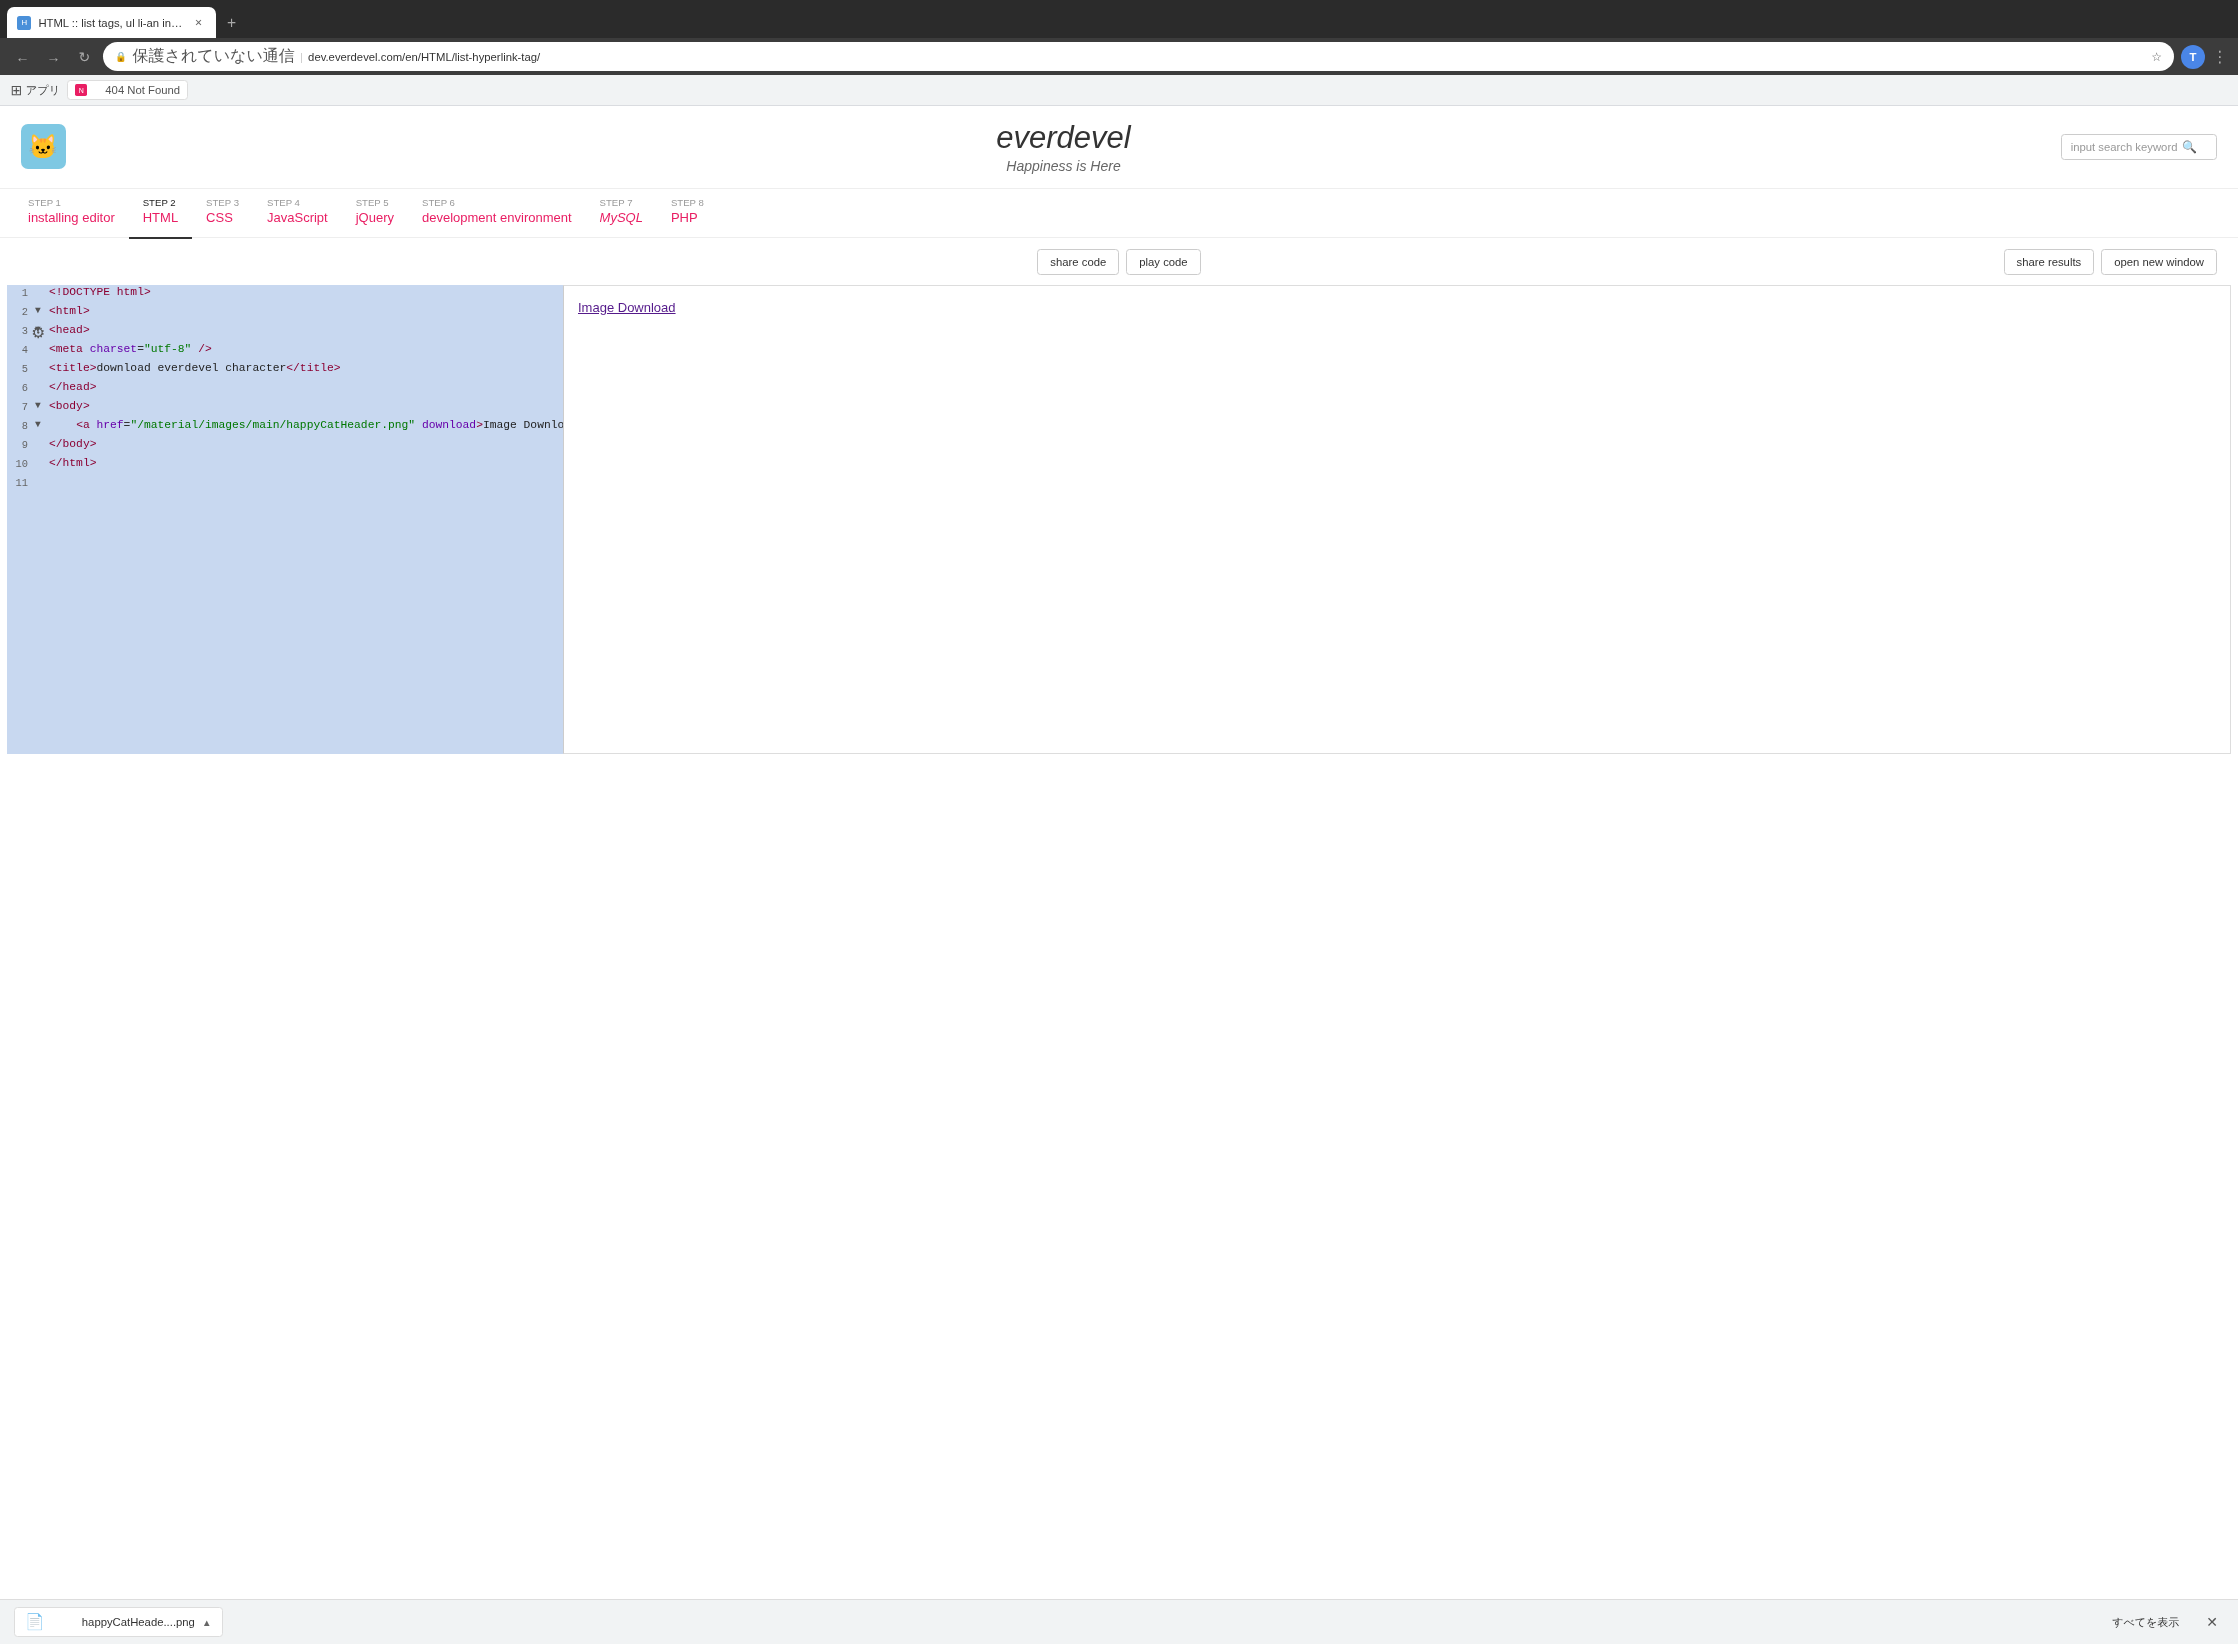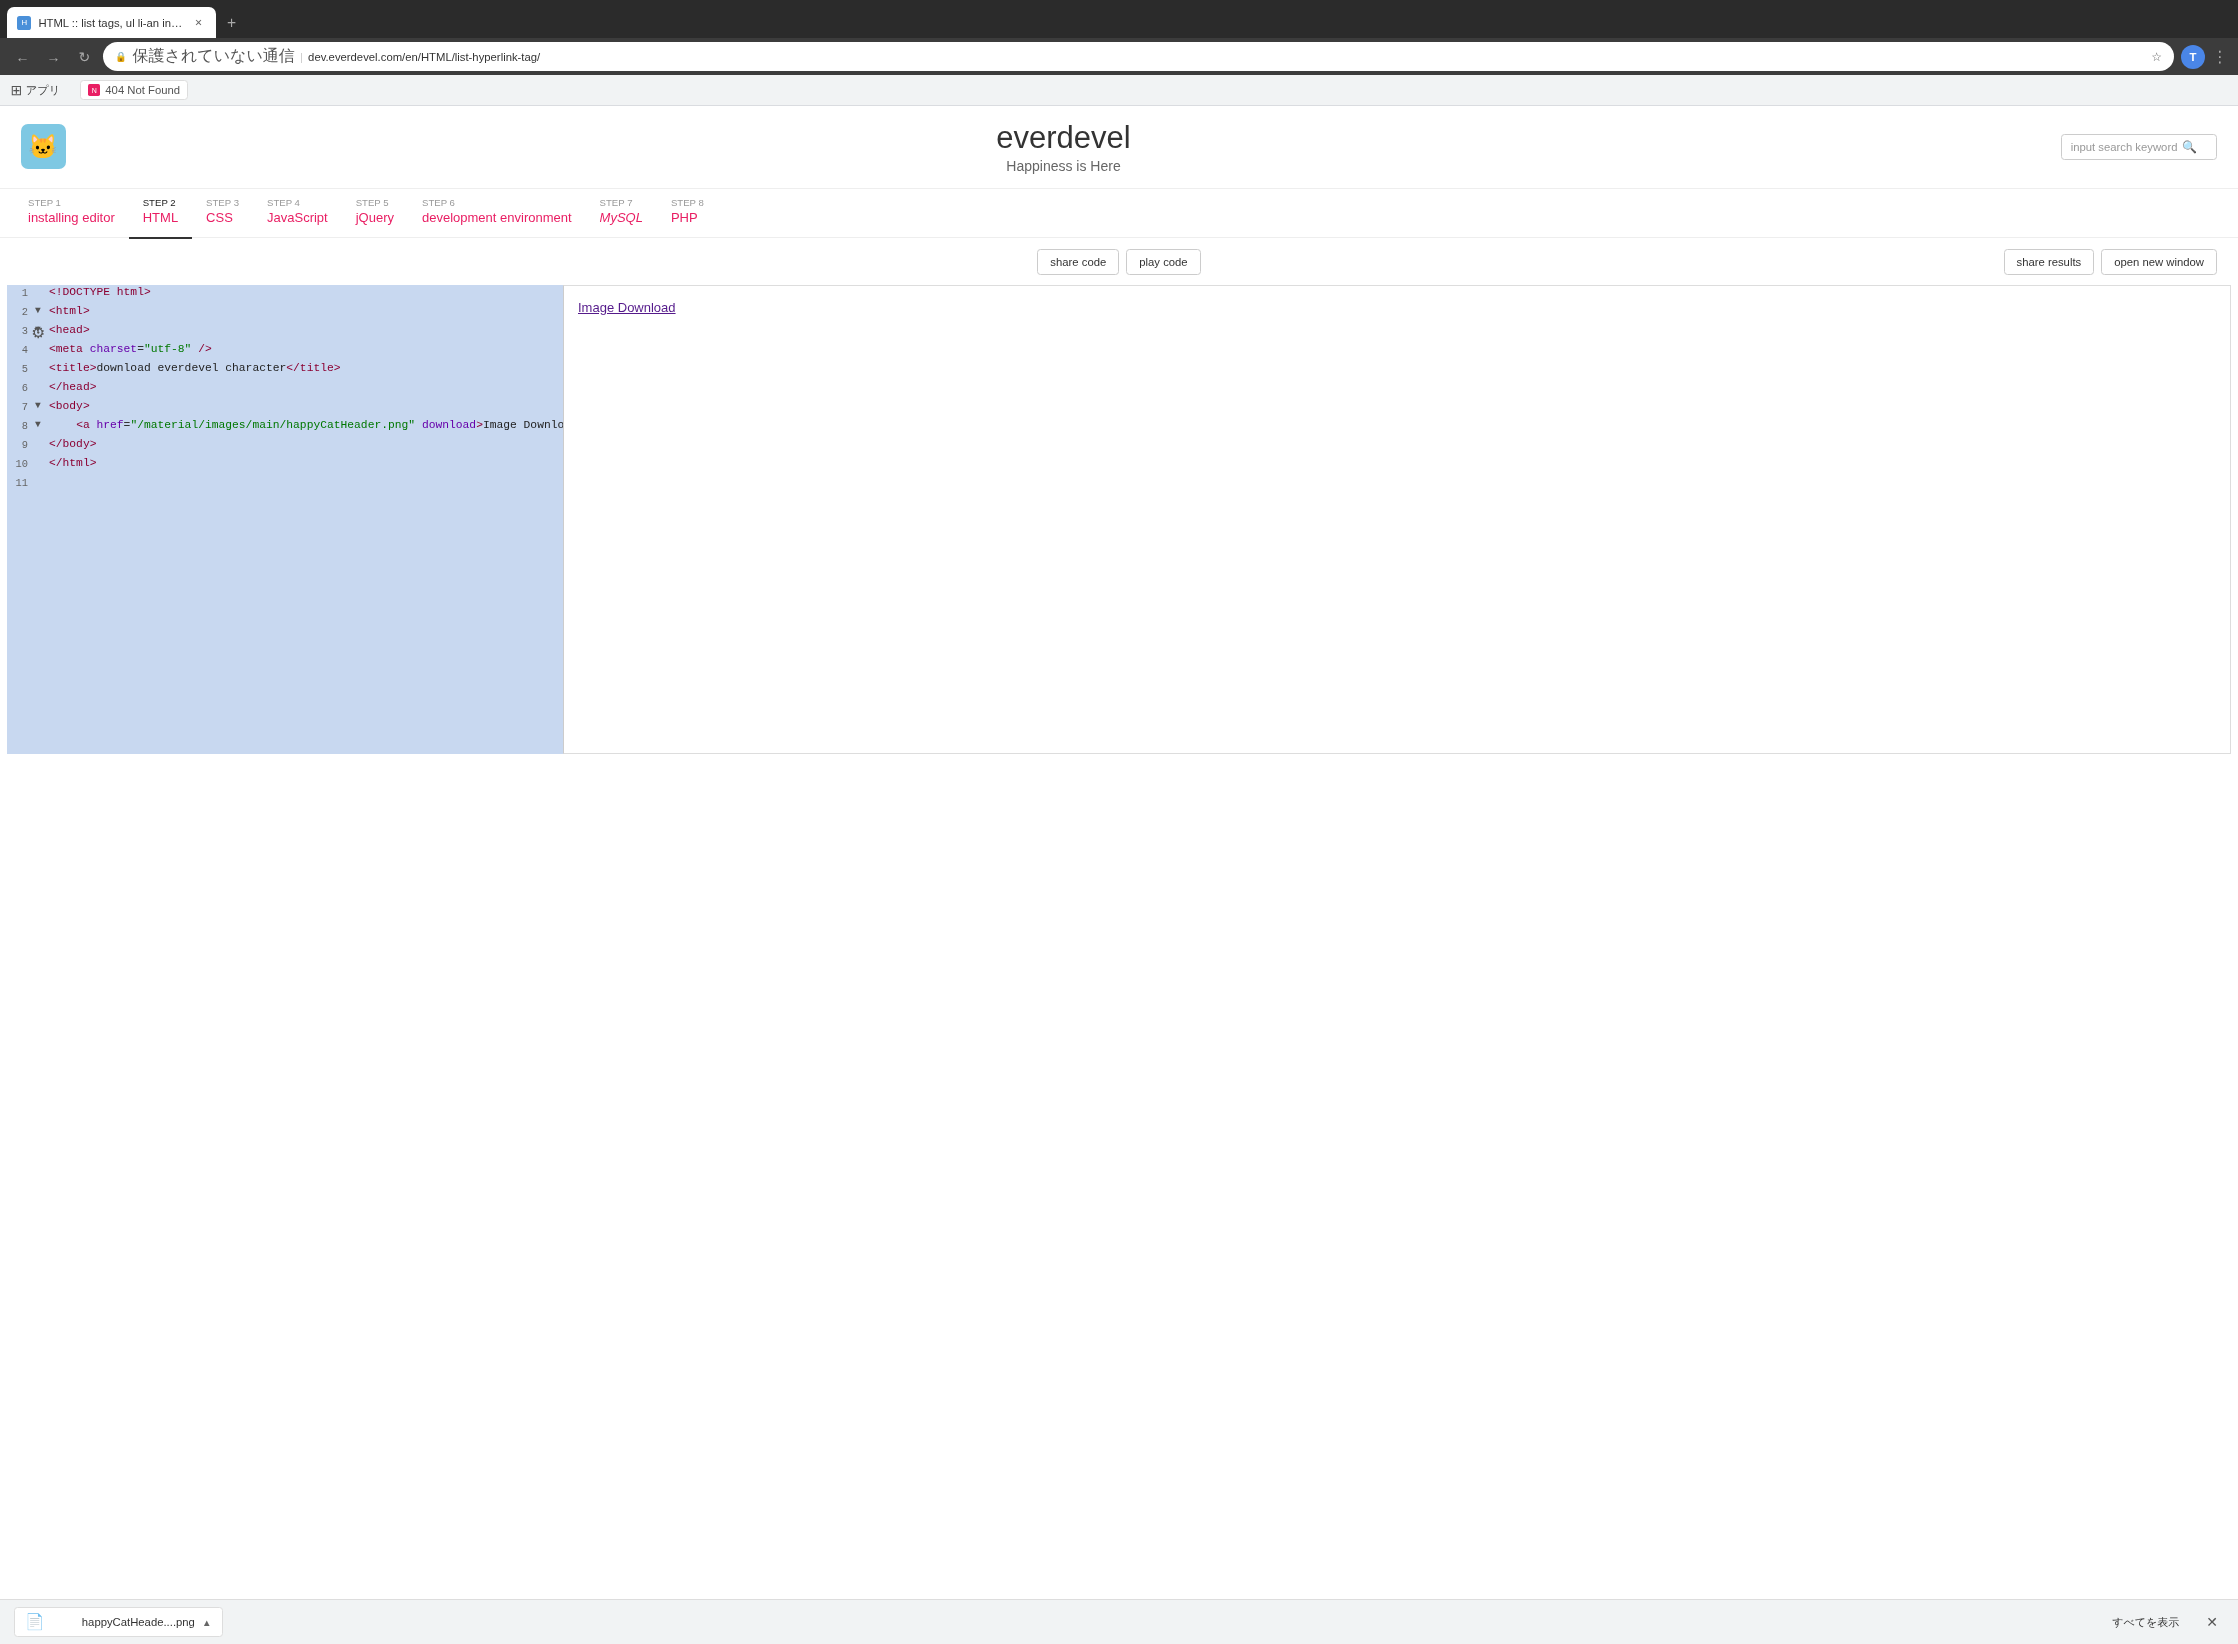--- a/index.html
+++ b/index.html
@@ -98,29 +98,28 @@
       align-items: center;
       gap: 7px;
       height: 31px;
     }
     .bookmark-apps {
       display: flex; align-items: center; gap: 3.5px; cursor: pointer;
       font-size: 11.3px; color: #444;
     }
     .apps-icon { font-size: 14px; color: #555; }
     .bookmark-item {
-      display: flex; align-items: center; gap: 5px;
+      display: flex; align-items: center; gap: 18px;
       background: #fff;
       border-radius: 3.5px;
       padding: 2.6px 7px;
       font-size: 10.4px;
       color: #333;
       cursor: pointer;
       border: 0.9px solid #ddd;
-      margin-left: 13px;
     }
     .bookmark-favicon {
       width: 12px; height: 12px;
       background: #e91e63;
       border-radius: 1.7px;
       font-size: 7px; color: white;
       display: flex; align-items: center; justify-content: center;
     }
     .not-found-text { color: #555; font-size: 11.3px; }
 
@@ -150,20 +149,21 @@
       display: flex; align-items: center; justify-content: center;
       font-size: 24px;
     }
     .gear-icon {
       font-size: 15.6px; color: #555; cursor: pointer;
       position: absolute; top: 169px; left: 15.6px;
     }
     .site-title-area {
       text-align: center;
       flex: 1;
+      font-style: italic;
     }
     .site-title {
       font-size: 31px;
       font-weight: 300;
       color: #333;
     }
     .site-subtitle {
       font-size: 14px;
       color: #666;
       margin-top: 1.7px;

